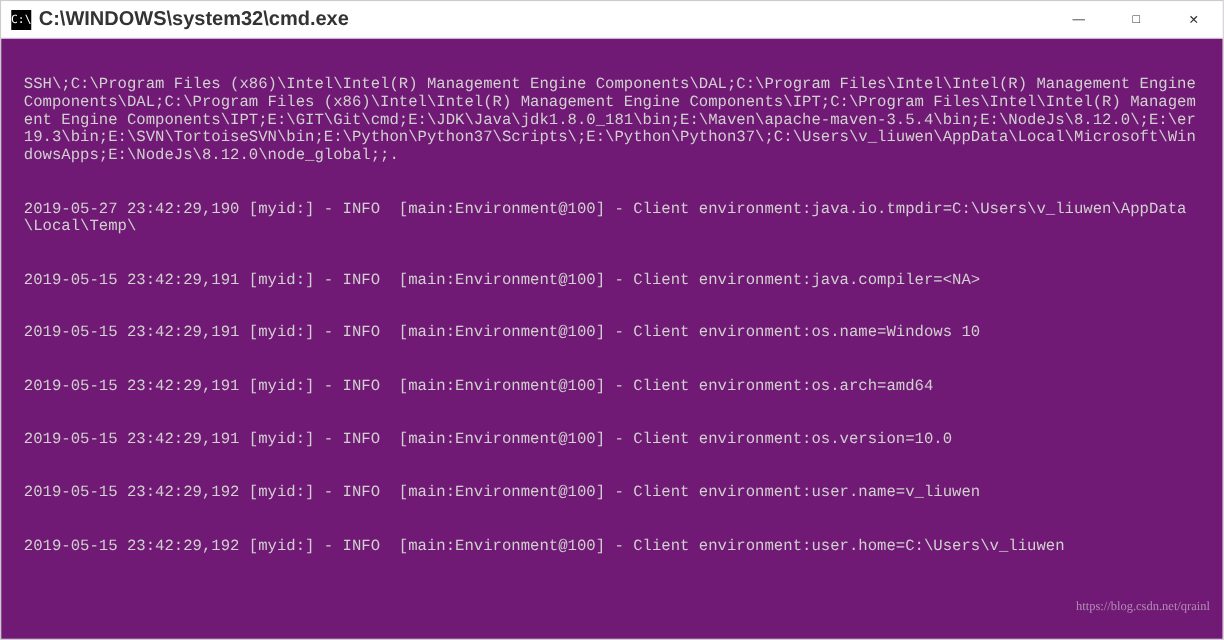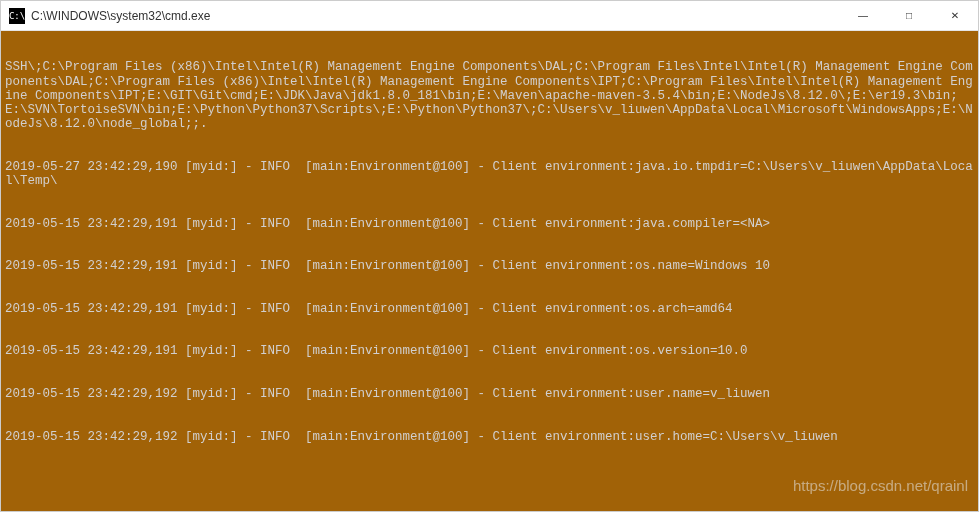--- a/index.html
+++ b/index.html
@@ -35,58 +35,59 @@
       background: #000;
       display: flex;
       align-items: center;
       justify-content: center;
       color: #fff;
       font-size: 9px;
       font-family: Consolas, monospace;
     }
     .titlebar-title {
       flex: 1;
-      font-size: 12px;
+      font-size: 16px;
       color: #333;
+      font-weight: bold;
     }
     .titlebar-controls {
       display: flex;
       height: 100%;
     }
     .titlebar-btn {
       width: 46px;
       height: 100%;
       display: flex;
       align-items: center;
       justify-content: center;
       font-size: 10px;
       color: #333;
       cursor: pointer;
     }
     .terminal {
       flex: 1;
-      background: #a16207;
+      background: #701a75;
       color: #d1cfcf;
       font-family: "SimSun", "NSimSun", Consolas, "Courier New", monospace;
       font-size: 12.5px;
       line-height: 14.2px;
-      padding: 1px 4px;
+      padding: 1px 18px;
       overflow: hidden;
       white-space: pre-wrap;
       word-break: break-all;
       position: relative;
     }
     .terminal-line { display: block; }
     .watermark {
       position: absolute;
       right: 10px;
       bottom: 18px;
       color: rgba(230,230,230,0.55);
-      font-family: Liberation Sans, sans-serif;
-      font-size: 15px;
+      font-family: Liberation Serif, serif;
+      font-size: 10px;
       pointer-events: none;
     }
   </style>
 </head>
 <body>
 
 <div class="window">
   <div class="titlebar">
     <div class="titlebar-icon">C:\</div>
     <div class="titlebar-title">C:\WINDOWS\system32\cmd.exe</div>

